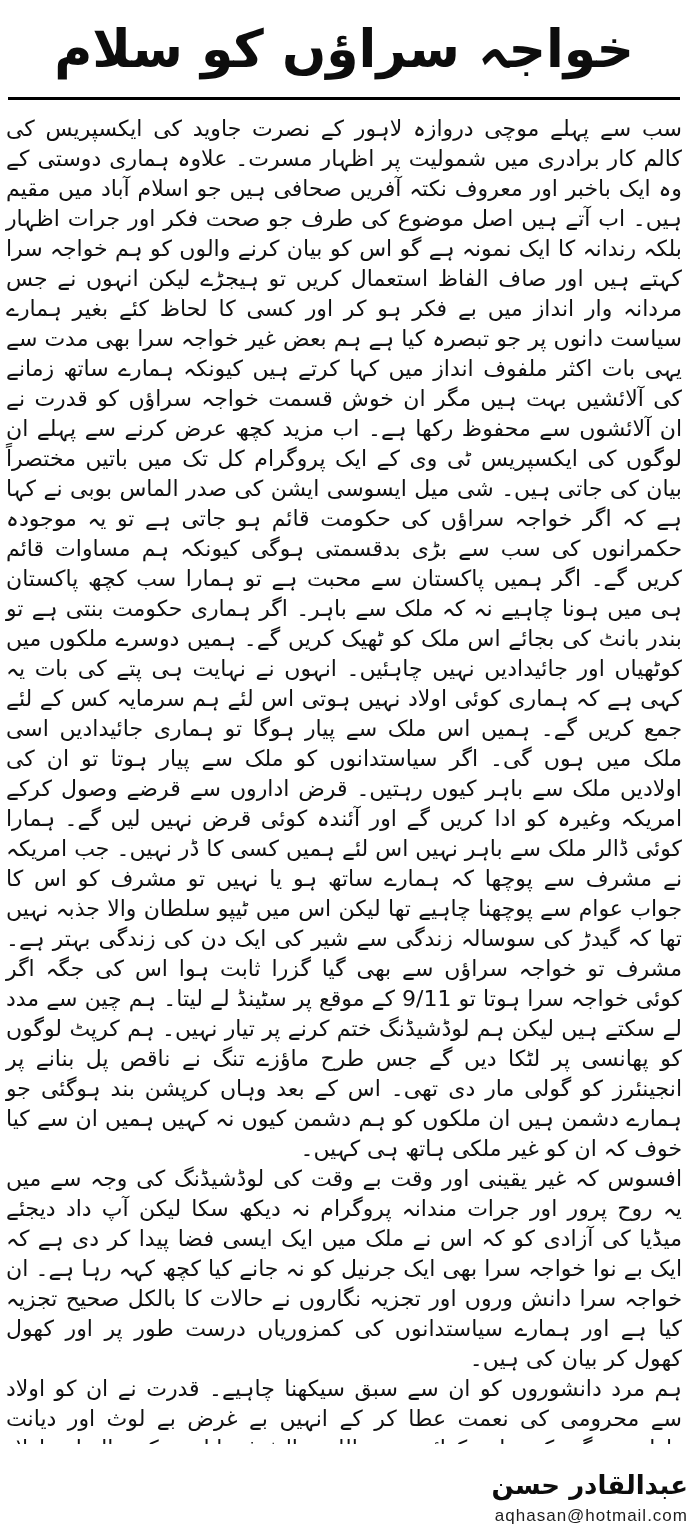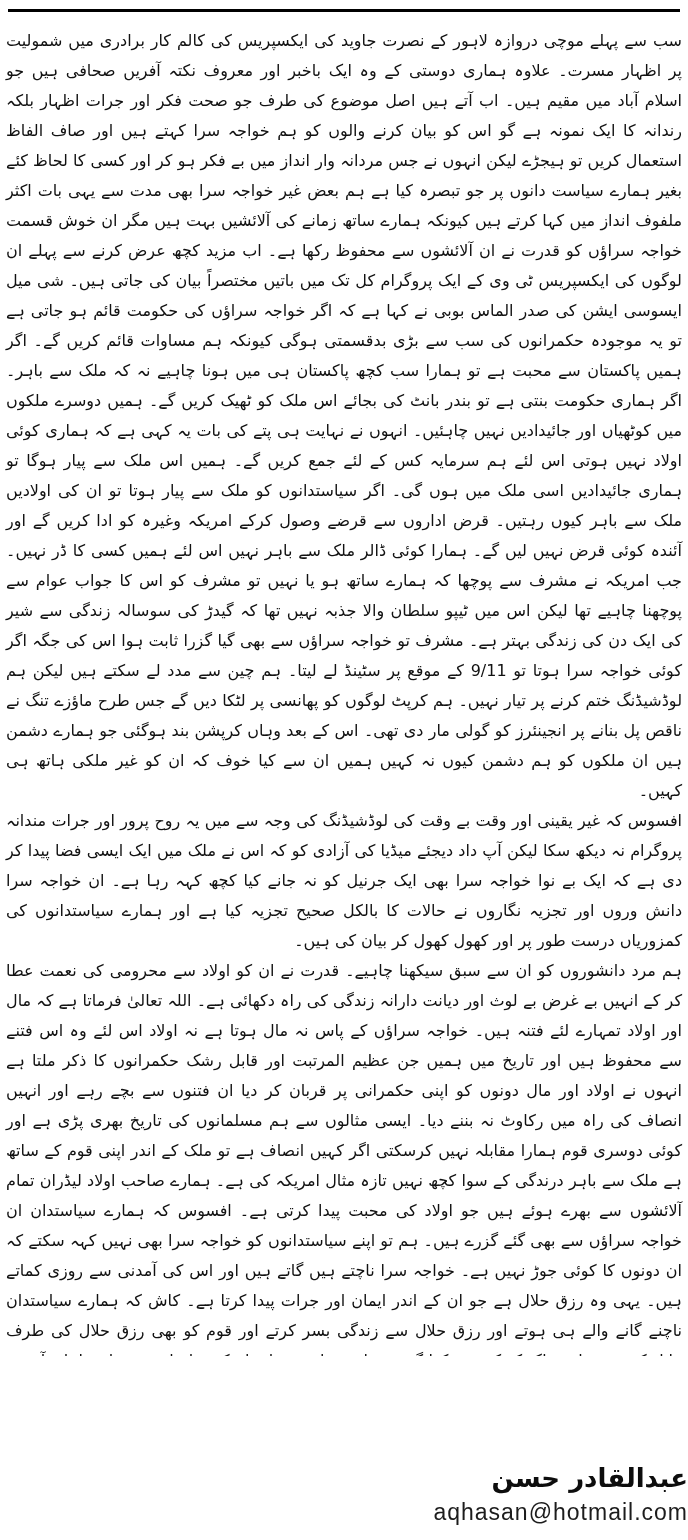--- a/index.html
+++ b/index.html
@@ -31,21 +31,21 @@
   }
   .rule {
     height: 0;
     border-top: 3px solid #000000;
     margin: 5px 8px 0 8px;
   }
   .body-text {
     direction: rtl;
     text-align: justify;
     padding: 14px 6px 0 6px;
-    font-size: 16px;
+    font-size: 22px;
     line-height: 30px;
     height: 1330px;
     overflow: hidden;
     color: #111111;
   }
   .body-text p {
     margin: 0;
   }
   .footer {
     position: absolute;
@@ -56,31 +56,32 @@
   }
   .author {
     direction: rtl;
     font-size: 26px;
     font-weight: bold;
     color: #0d0d0d;
     margin-bottom: 6px;
   }
   .email {
     font-family: "Liberation Sans", sans-serif;
-    font-size: 23px;
+    font-size: 17px;
     letter-spacing: 1px;
     color: #1c1c1c;
   }
 </style>
 </head>
 <body>
 
 <div class="page">
 
   <header class="masthead">
+    <h1 class="title">خواجہ سراؤں کو سلام</h1>
     <div class="rule"></div>
   </header>
 
   <main class="body-text" dir="rtl">
     <p>سب سے پہلے موچی دروازہ لاہور کے نصرت جاوید کی ایکسپریس کی کالم کار برادری میں شمولیت پر اظہار مسرت۔ علاوہ ہماری دوستی کے وہ ایک باخبر اور معروف نکتہ آفریں صحافی ہیں جو اسلام آباد میں مقیم ہیں۔ اب آتے ہیں اصل موضوع کی طرف جو صحت فکر اور جرات اظہار بلکہ رندانہ کا ایک نمونہ ہے گو اس کو بیان کرنے والوں کو ہم خواجہ سرا کہتے ہیں اور صاف الفاظ استعمال کریں تو ہیجڑے لیکن انہوں نے جس مردانہ وار انداز میں بے فکر ہو کر اور کسی کا لحاظ کئے بغیر ہمارے سیاست دانوں پر جو تبصرہ کیا ہے ہم بعض غیر خواجہ سرا بھی مدت سے یہی بات اکثر ملفوف انداز میں کہا کرتے ہیں کیونکہ ہمارے ساتھ زمانے کی آلائشیں بہت ہیں مگر ان خوش قسمت خواجہ سراؤں کو قدرت نے ان آلائشوں سے محفوظ رکھا ہے۔ اب مزید کچھ عرض کرنے سے پہلے ان لوگوں کی ایکسپریس ٹی وی کے ایک پروگرام کل تک میں باتیں مختصراً بیان کی جاتی ہیں۔ شی میل ایسوسی ایشن کی صدر الماس بوبی نے کہا ہے کہ اگر خواجہ سراؤں کی حکومت قائم ہو جاتی ہے تو یہ موجودہ حکمرانوں کی سب سے بڑی بدقسمتی ہوگی کیونکہ ہم مساوات قائم کریں گے۔ اگر ہمیں پاکستان سے محبت ہے تو ہمارا سب کچھ پاکستان ہی میں ہونا چاہیے نہ کہ ملک سے باہر۔ اگر ہماری حکومت بنتی ہے تو بندر بانٹ کی بجائے اس ملک کو ٹھیک کریں گے۔ ہمیں دوسرے ملکوں میں کوٹھیاں اور جائیدادیں نہیں چاہئیں۔ انہوں نے نہایت ہی پتے کی بات یہ کہی ہے کہ ہماری کوئی اولاد نہیں ہوتی اس لئے ہم سرمایہ کس کے لئے جمع کریں گے۔ ہمیں اس ملک سے پیار ہوگا تو ہماری جائیدادیں اسی ملک میں ہوں گی۔ اگر سیاستدانوں کو ملک سے پیار ہوتا تو ان کی اولادیں ملک سے باہر کیوں رہتیں۔ قرض اداروں سے قرضے وصول کرکے امریکہ وغیرہ کو ادا کریں گے اور آئندہ کوئی قرض نہیں لیں گے۔ ہمارا کوئی ڈالر ملک سے باہر نہیں اس لئے ہمیں کسی کا ڈر نہیں۔ جب امریکہ نے مشرف سے پوچھا کہ ہمارے ساتھ ہو یا نہیں تو مشرف کو اس کا جواب عوام سے پوچھنا چاہیے تھا لیکن اس میں ٹیپو سلطان والا جذبہ نہیں تھا کہ گیدڑ کی سوسالہ زندگی سے شیر کی ایک دن کی زندگی بہتر ہے۔ مشرف تو خواجہ سراؤں سے بھی گیا گزرا ثابت ہوا اس کی جگہ اگر کوئی خواجہ سرا ہوتا تو 9/11 کے موقع پر سٹینڈ لے لیتا۔ ہم چین سے مدد لے سکتے ہیں لیکن ہم لوڈشیڈنگ ختم کرنے پر تیار نہیں۔ ہم کرپٹ لوگوں کو پھانسی پر لٹکا دیں گے جس طرح ماؤزے تنگ نے ناقص پل بنانے پر انجینئرز کو گولی مار دی تھی۔ اس کے بعد وہاں کرپشن بند ہوگئی جو ہمارے دشمن ہیں ان ملکوں کو ہم دشمن کیوں نہ کہیں ہمیں ان سے کیا خوف کہ ان کو غیر ملکی ہاتھ ہی کہیں۔</p>
     <p>افسوس کہ غیر یقینی اور وقت بے وقت کی لوڈشیڈنگ کی وجہ سے میں یہ روح پرور اور جرات مندانہ پروگرام نہ دیکھ سکا لیکن آپ داد دیجئے میڈیا کی آزادی کو کہ اس نے ملک میں ایک ایسی فضا پیدا کر دی ہے کہ ایک بے نوا خواجہ سرا بھی ایک جرنیل کو نہ جانے کیا کچھ کہہ رہا ہے۔ ان خواجہ سرا دانش وروں اور تجزیہ نگاروں نے حالات کا بالکل صحیح تجزیہ کیا ہے اور ہمارے سیاستدانوں کی کمزوریاں درست طور پر اور کھول کھول کر بیان کی ہیں۔</p>
     <p>ہم مرد دانشوروں کو ان سے سبق سیکھنا چاہیے۔ قدرت نے ان کو اولاد سے محرومی کی نعمت عطا کر کے انہیں بے غرض بے لوث اور دیانت دارانہ زندگی کی راہ دکھائی ہے۔ اللہ تعالیٰ فرماتا ہے کہ مال اور اولاد تمہارے لئے فتنہ ہیں۔ خواجہ سراؤں کے پاس نہ مال ہوتا ہے نہ اولاد اس لئے وہ اس فتنے سے محفوظ ہیں اور تاریخ میں ہمیں جن عظیم المرتبت اور قابل رشک حکمرانوں کا ذکر ملتا ہے انہوں نے اولاد اور مال دونوں کو اپنی حکمرانی پر قربان کر دیا ان فتنوں سے بچے رہے اور انہیں انصاف کی راہ میں رکاوٹ نہ بننے دیا۔ ایسی مثالوں سے ہم مسلمانوں کی تاریخ بھری پڑی ہے اور کوئی دوسری قوم ہمارا مقابلہ نہیں کرسکتی اگر کہیں انصاف ہے تو ملک کے اندر اپنی قوم کے ساتھ ہے ملک سے باہر درندگی کے سوا کچھ نہیں تازہ مثال امریکہ کی ہے۔ ہمارے صاحب اولاد لیڈران تمام آلائشوں سے بھرے ہوئے ہیں جو اولاد کی محبت پیدا کرتی ہے۔ افسوس کہ ہمارے سیاستدان ان خواجہ سراؤں سے بھی گئے گزرے ہیں۔ ہم تو اپنے سیاستدانوں کو خواجہ سرا بھی نہیں کہہ سکتے کہ ان دونوں کا کوئی جوڑ نہیں ہے۔ خواجہ سرا ناچتے ہیں گاتے ہیں اور اس کی آمدنی سے روزی کماتے ہیں۔ یہی وہ رزق حلال ہے جو ان کے اندر ایمان اور جرات پیدا کرتا ہے۔ کاش کہ ہمارے سیاستدان ناچنے گانے والے ہی ہوتے اور رزق حلال سے زندگی بسر کرتے اور قوم کو بھی رزق حلال کی طرف مائل کرتے۔ ہمارے ملک کو کرپشن کھا گئی ہے اور خواجہ سرا تمام کے تمام اس بری اور ناجائز آمدنی سے محفوظ ہیں مگر خواجہ سرا محلوں کی راہداریوں میں ہی چلتے پھرتے رہیں گے اور محلوں کے اندر جو ہوتا ہے وہ ہوتا رہے گا۔ ہمارے ایک سابق ایم این اے ملک محبوب کہا کرتے تھے کہ کاش ہمارے سیاستدانوں کی راتیں بھی ان کے دنوں کی طرح ہوتیں۔</p>
   </main>
 
   <footer class="footer">

